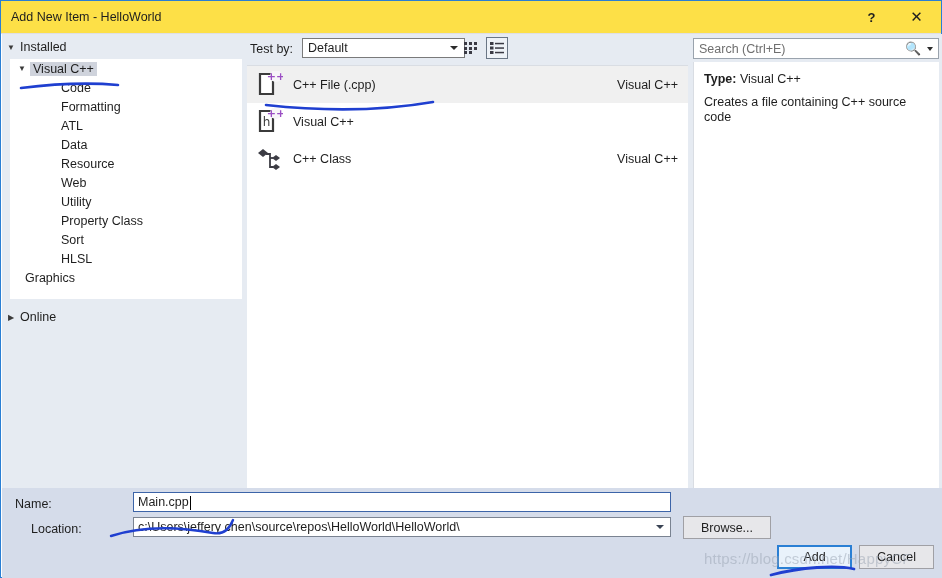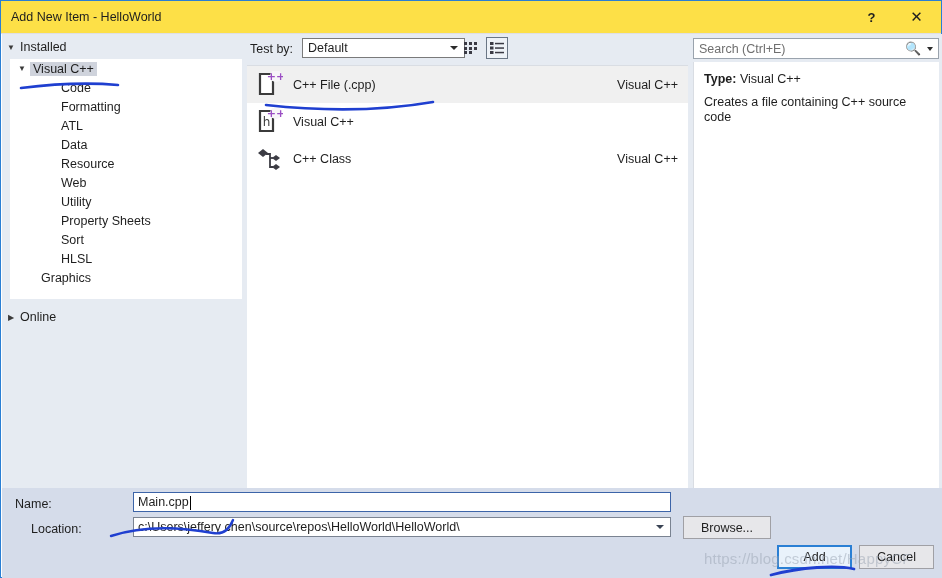--- a/index.html
+++ b/index.html
@@ -97,21 +97,21 @@
   }
   .tree-item .tri {
     width: 16px;
     display: flex; align-items: center; justify-content: center;
     font-size: 8px;
     color: #3a3a3a;
     flex: 0 0 auto;
   }
   .tree-lvl0 { padding-left: 4px; }
   .tree-lvl1 { padding-left: 48px; }
-  .tree-lvl0b { padding-left: 28px; }
+  .tree-lvl0b { padding-left: 12px; }
   .tree-item .lbl { padding: 0 3px; }
   .tree-item.selected .lbl { background: #cfd3dc; }
 
   
   .midpanel {
     position: absolute;
     left: 241px; top: 33px;
     width: 448px; height: 466px;
     background: #e6ebf2;
   }
@@ -385,21 +385,21 @@
       <div class="tree-item tree-lvl1">
         <span class="lbl">Resource</span>
       </div>
       <div class="tree-item tree-lvl1">
         <span class="lbl">Web</span>
       </div>
       <div class="tree-item tree-lvl1">
         <span class="lbl">Utility</span>
       </div>
       <div class="tree-item tree-lvl1">
-        <span class="lbl">Property Sheets</span>
+        <span class="lbl">Property Class</span>
       </div>
       <div class="tree-item tree-lvl1">
         <span class="lbl">Sort</span>
       </div>
       <div class="tree-item tree-lvl1">
         <span class="lbl">HLSL</span>
       </div>
       <div class="tree-item tree-lvl0b">
         <span class="lbl">Graphics</span>
       </div>

